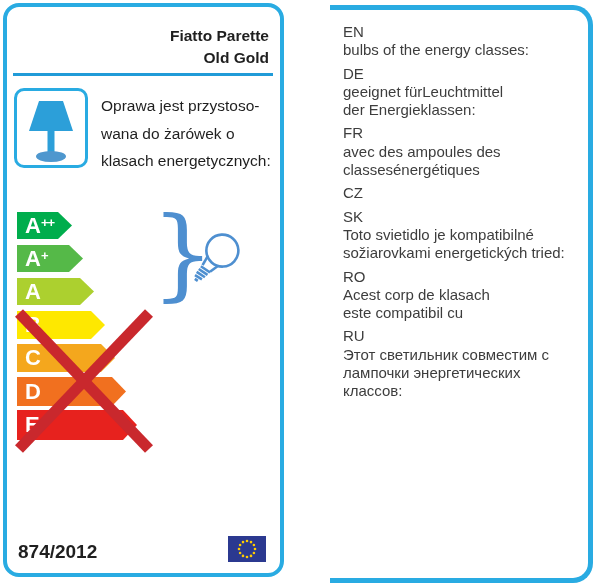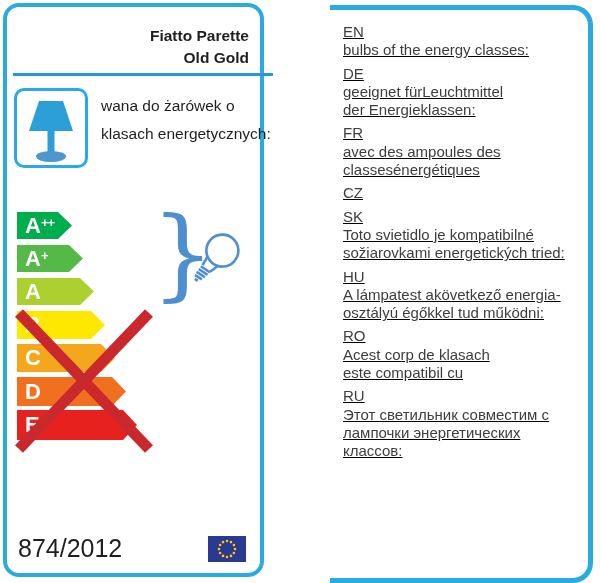--- a/index.html
+++ b/index.html
@@ -1,20 +1,20 @@
 <!DOCTYPE html>
 <html><head>
 <meta charset="utf-8">
 <style>
   html,body{margin:0;padding:0;background:#ffffff;}
   body{width:600px;height:583px;position:relative;font-family:"Liberation Sans",sans-serif;overflow:hidden;}
 
   .panel{position:absolute;background:#fff;box-sizing:border-box;}
   .panel.left{
-    left:3px;top:3px;width:261px;height:574px;
+    left:3px;top:3px;width:281px;height:574px;
     border:4px solid #29ABE2;border-radius:16px;
   }
   .panel.right{
     left:330px;top:5px;width:263px;height:578px;
     border:5px solid #29ABE2;border-left:none;
     border-radius:0 20px 20px 0;
   }
 
   
   .brand{
@@ -41,26 +41,26 @@
   .arrow sup{font-size:13px;font-weight:700;line-height:0;vertical-align:6px;letter-spacing:-1px;}
   .cross{position:absolute;left:2px;top:296px;z-index:5;}
   .brace{
     position:absolute;left:144px;top:193px;z-index:2;
     font-family:"DejaVu Serif",serif;font-size:100px;line-height:108px;
     color:#4E8FD0;font-weight:400;
   }
   .bulb{position:absolute;left:178px;top:220px;z-index:2;}
   .regulation{
     position:absolute;left:11px;bottom:10px;
-    font-size:25px;font-weight:400;color:#1f1f1f;margin-top:27px;
+    font-size:19px;font-weight:700;color:#1f1f1f;margin-top:27px;
   }
   .eu-flag{position:absolute;right:14px;bottom:11px;}
 
   
-  .lang-wrap{padding:13px 6px 0 13px;text-decoration:underline;}
+  .lang-wrap{padding:13px 6px 0 13px;}
   .lang-block{margin-bottom:5px;}
   .lang-code{font-size:15px;line-height:18.3px;color:#3d3d3d;}
   .lang-line{font-size:15px;line-height:18.3px;color:#3d3d3d;white-space:nowrap;}
 </style>
 </head>
 <body>
 
 <div>
 
   <div class="panel left">
@@ -74,20 +74,21 @@
 
     <div class="lamp-box">
       <svg width="68" height="72" viewBox="0 0 68 72">
         <polygon points="22,8 46,8 56,38 12,38" fill="#2C9FD9"></polygon>
         <rect x="30.5" y="36" width="7" height="28" fill="#2C9FD9"></rect>
         <ellipse cx="34" cy="63.5" rx="15" ry="5.5" fill="#4E97CE"></ellipse>
       </svg>
     </div>
 
     <div class="intro" id="intro">
+        <div>Oprawa jest przystoso-</div>
         <div>wana do żarówek o</div>
         <div>klasach energetycznych:</div>
       </div>
 
     <div class="arrows" id="arrows">
         <div class="arrow" style="top: 205px; width: 55px; height: 27px; background: rgb(0, 173, 77);">
           <span>A<sup>++</sup></span>
         </div>
         <div class="arrow" style="top: 238px; width: 66px; height: 27px; background: rgb(85, 185, 72);">
           <span>A<sup>+</sup></span>
@@ -168,25 +169,20 @@
         </div>
         <div class="lang-block">
           <div class="lang-code">CZ</div>
         </div>
         <div class="lang-block">
           <div class="lang-code">SK</div>
           <div class="lang-line">Toto svietidlo je kompatibilné</div>
           <div class="lang-line">sožiarovkami energetických tried:</div>
         </div>
         <div class="lang-block">
-          <div class="lang-code">HU</div>
-          <div class="lang-line">A lámpatest akövetkező energia-</div>
-          <div class="lang-line">osztályú égőkkel tud működni:</div>
-        </div>
-        <div class="lang-block">
           <div class="lang-code">RO</div>
           <div class="lang-line">Acest corp de klasach</div>
           <div class="lang-line">este compatibil cu</div>
         </div>
         <div class="lang-block">
           <div class="lang-code">RU</div>
           <div class="lang-line">Этот светильник совместим с</div>
           <div class="lang-line">лампочки энергетических</div>
           <div class="lang-line">классов:</div>
         </div>

